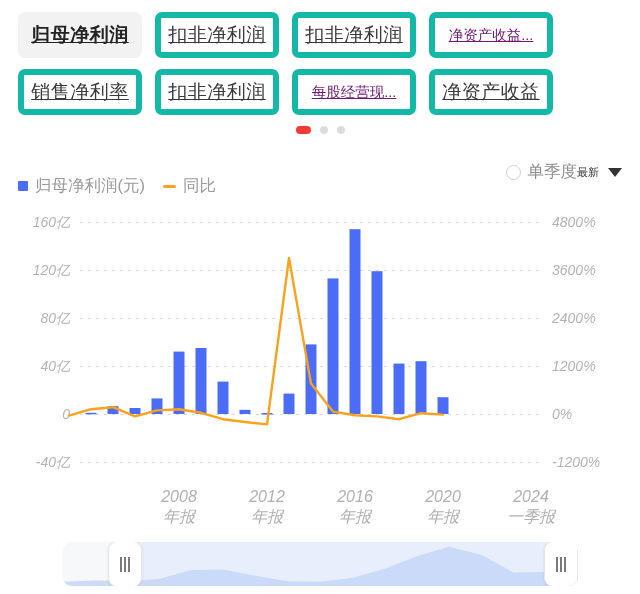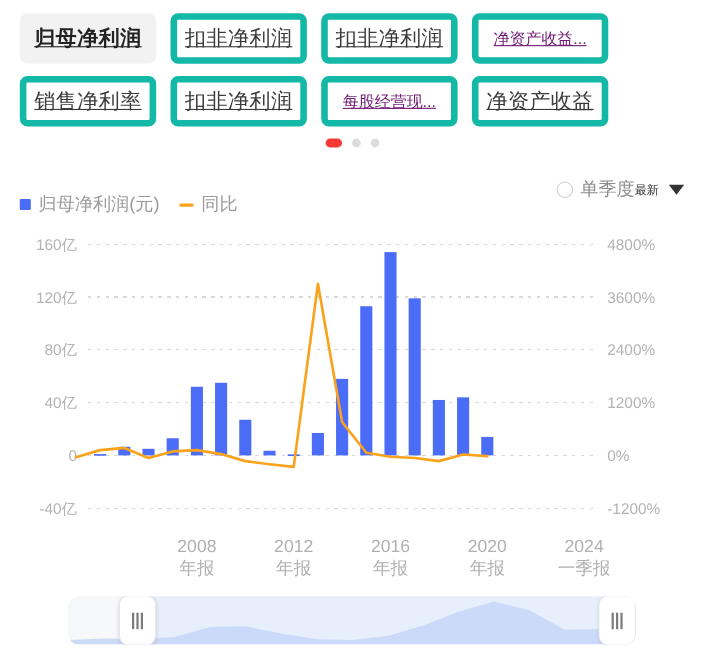--- a/index.html
+++ b/index.html
@@ -72,21 +72,21 @@
   .caret {
     width: 0; height: 0;
     border-left: 7px solid transparent;
     border-right: 7px solid transparent;
     border-top: 9px solid #333;
   }
 
   
   .chart {
     position: absolute; left: 0; top: 196px;
-    width: 640px; height: 340px;
+    width: 640px; height: 340px; font-style: italic;
   }
   .chart svg { display: block; }
 
   .axis-text { font-family: "Liberation Sans", sans-serif; font-size: 14px; fill: #b3b3b3; }
   .axis-text-r { font-family: "Liberation Sans", sans-serif; font-size: 14px; fill: #b3b3b3; }
   .xtick { font-family: "Liberation Sans", sans-serif; font-size: 16px; fill: #b0b0b0; }
 
   
   .slider {
     position: absolute; left: 62px; top: 542px;

